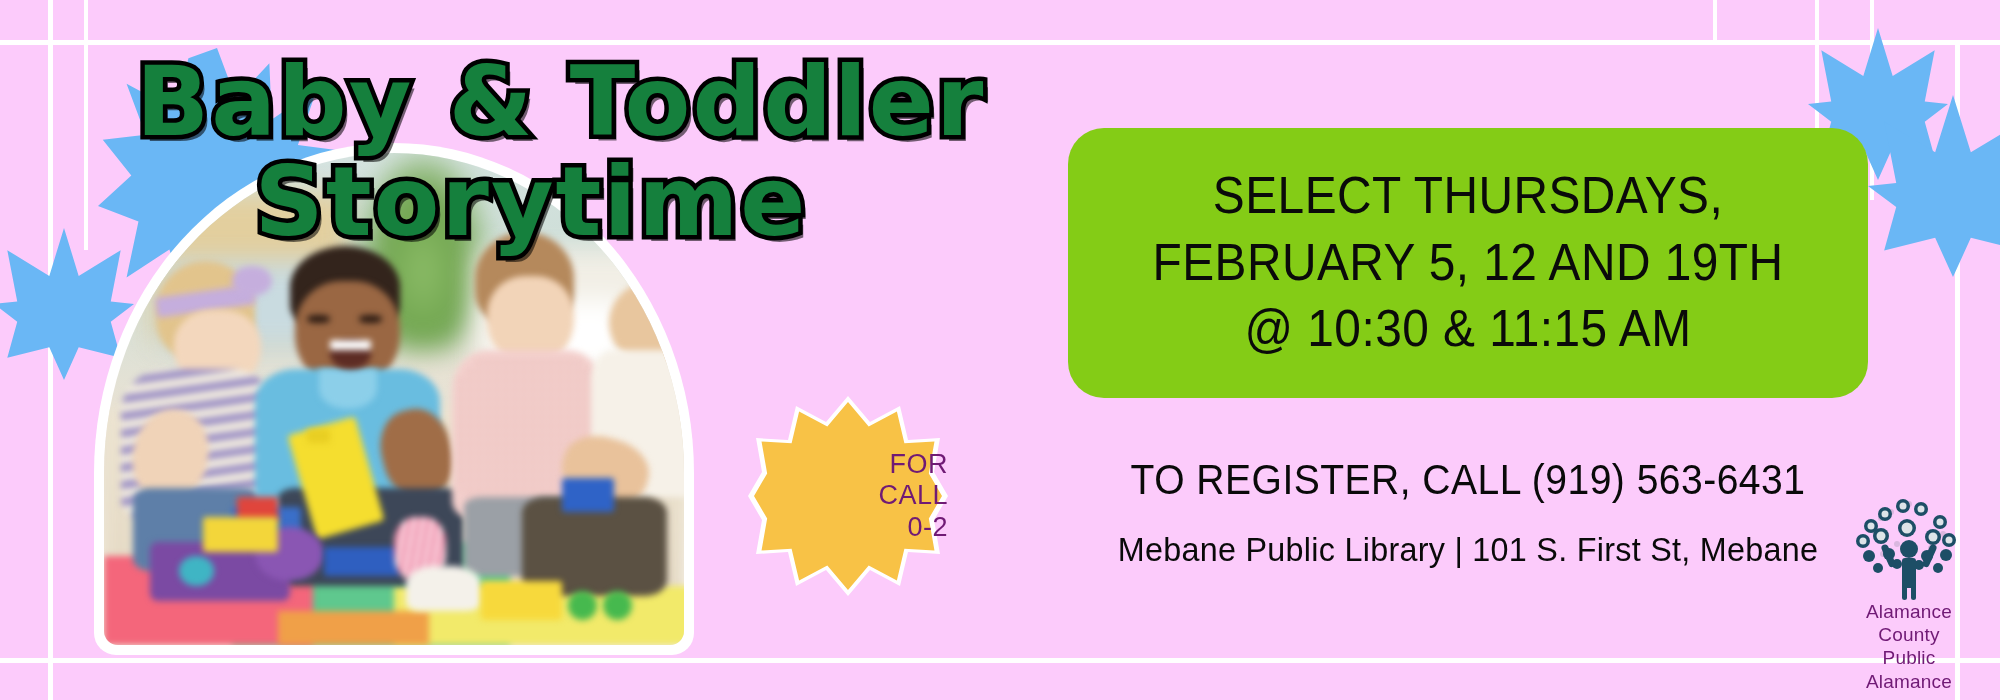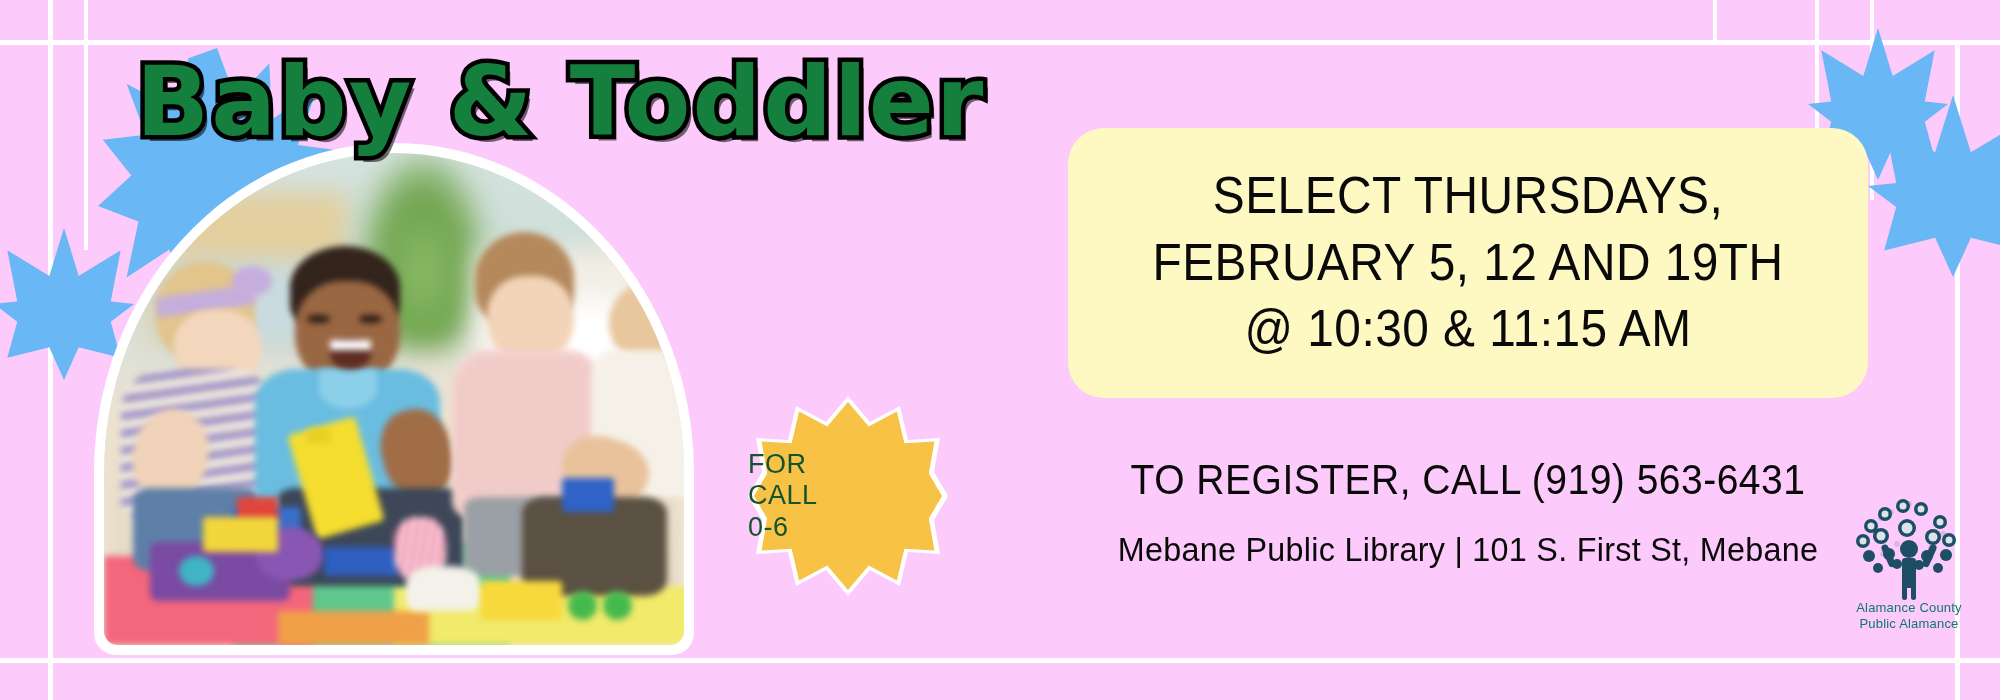--- a/index.html
+++ b/index.html
@@ -196,40 +196,40 @@
       4% 21%, 20% 22%, 24% 5%, 39% 13%
     );
   }
   #age-badge-outer { background: #ffffff; }
   #age-badge-inner { inset: 6px; background: #f8c246; }
   #age-badge-text {
     position: absolute;
     inset: 0;
     display: flex;
     flex-direction: column;
-    align-items: flex-start;
+    align-items: flex-end;
     justify-content: center;
     font-family: "Liberation Sans", sans-serif;
     font-size: 27px;
     font-weight: 400;
-    color: #14532d;
+    color: #701a75;
     line-height: 1.16;
     letter-spacing: 0.5px;
   }
 
   
   #right-col {
     position: absolute;
     left: 1068px;
     top: 128px;
     width: 800px;
     z-index: 30;
   }
   #info-box {
-    background: #fef9c3;
+    background: #84cc16;
     border-radius: 36px;
     padding: 34px 26px 36px 26px;
     text-align: center;
   }
   .info-line {
     display: block;
     font-family: "Liberation Sans", sans-serif;
     font-weight: 400;
     font-size: 52px;
     color: #0a0a0a;
@@ -264,22 +264,22 @@
     top: 492px;
     width: 128px;
     height: 145px;
     z-index: 35;
     text-align: center;
   }
   #logo-mark { width: 128px; height: 108px; display: block; }
   .logo-cap {
     display: block;
     font-family: "Liberation Sans", sans-serif;
-    font-size: 13px;
-    color: #0f766e;
+    font-size: 19px;
+    color: #701a75;
     line-height: 1.22;
     letter-spacing: 0.2px;
   }
 </style>
 </head>
 <body>
 
 <div id="banner">
 
   <div class="grid-line gl-h-top"></div>
@@ -353,29 +353,30 @@
       <div class="ph blur-sm" id="shoe-white"></div>
       <div class="ph blur-sm" id="toy-yellow3"></div>
       <div class="ph blur-sm" id="toy-green-1"></div>
       <div class="ph blur-sm" id="toy-green-2"></div>
       <div class="ph blur-sm" id="toy-blue-3"></div>
     </div>
   </div>
 
   <div id="headline">
     <span class="hl-line" id="hl-1">Baby &amp; Toddler</span>
+    <span class="hl-line" id="hl-2">Storytime</span>
   </div>
 
   <div id="age-badge">
     <div id="age-badge-outer"></div>
     <div id="age-badge-inner"></div>
     <div id="age-badge-text">
       <span>FOR</span>
       <span>CALL</span>
-      <span>0-6</span>
+      <span>0-2</span>
     </div>
   </div>
 
   <div id="right-col">
     <div id="info-box">
       <span class="info-line">SELECT THURSDAYS,</span>
       <span class="info-line">FEBRUARY 5, 12 AND 19TH</span>
       <span class="info-line">@ 10:30 &amp; 11:15 AM</span>
     </div>
     <div id="register-line">TO REGISTER, CALL (919) 563-6431</div>

